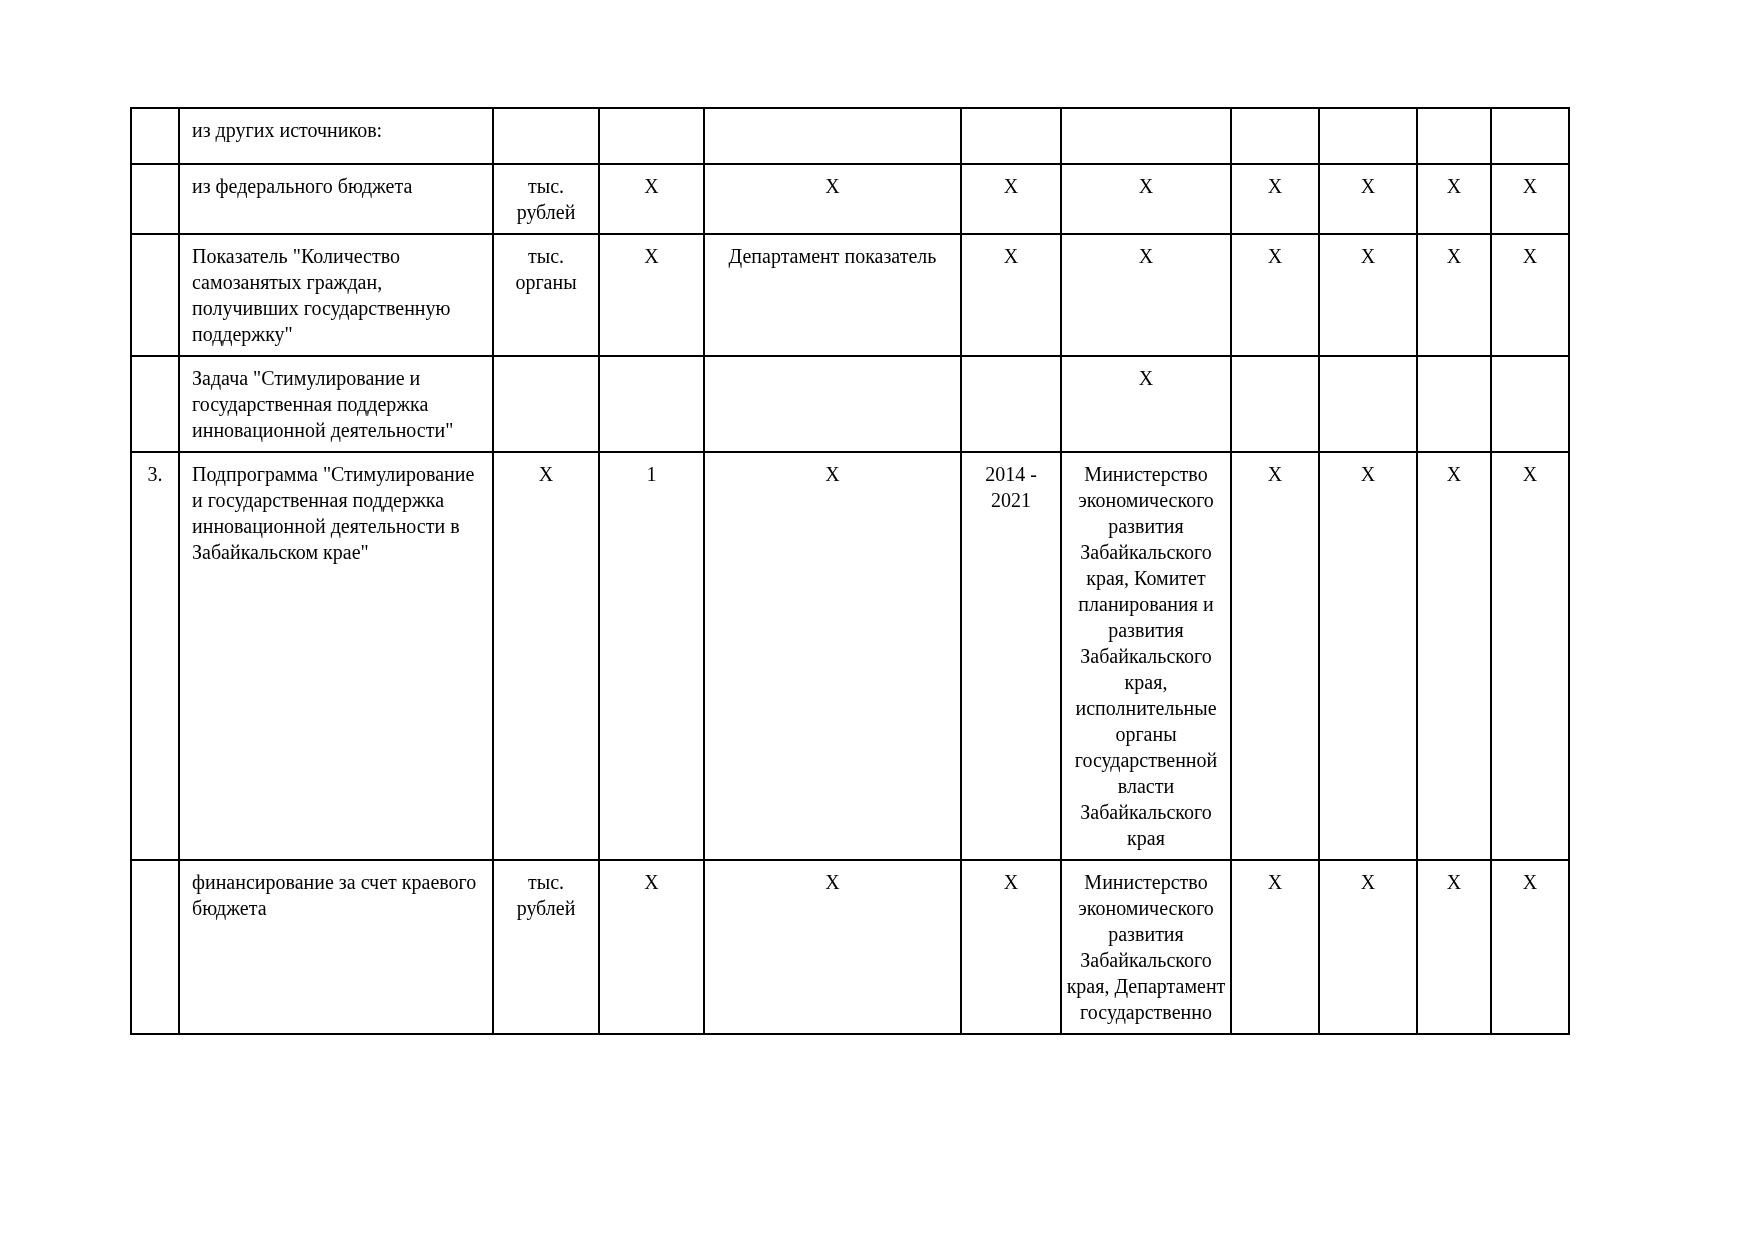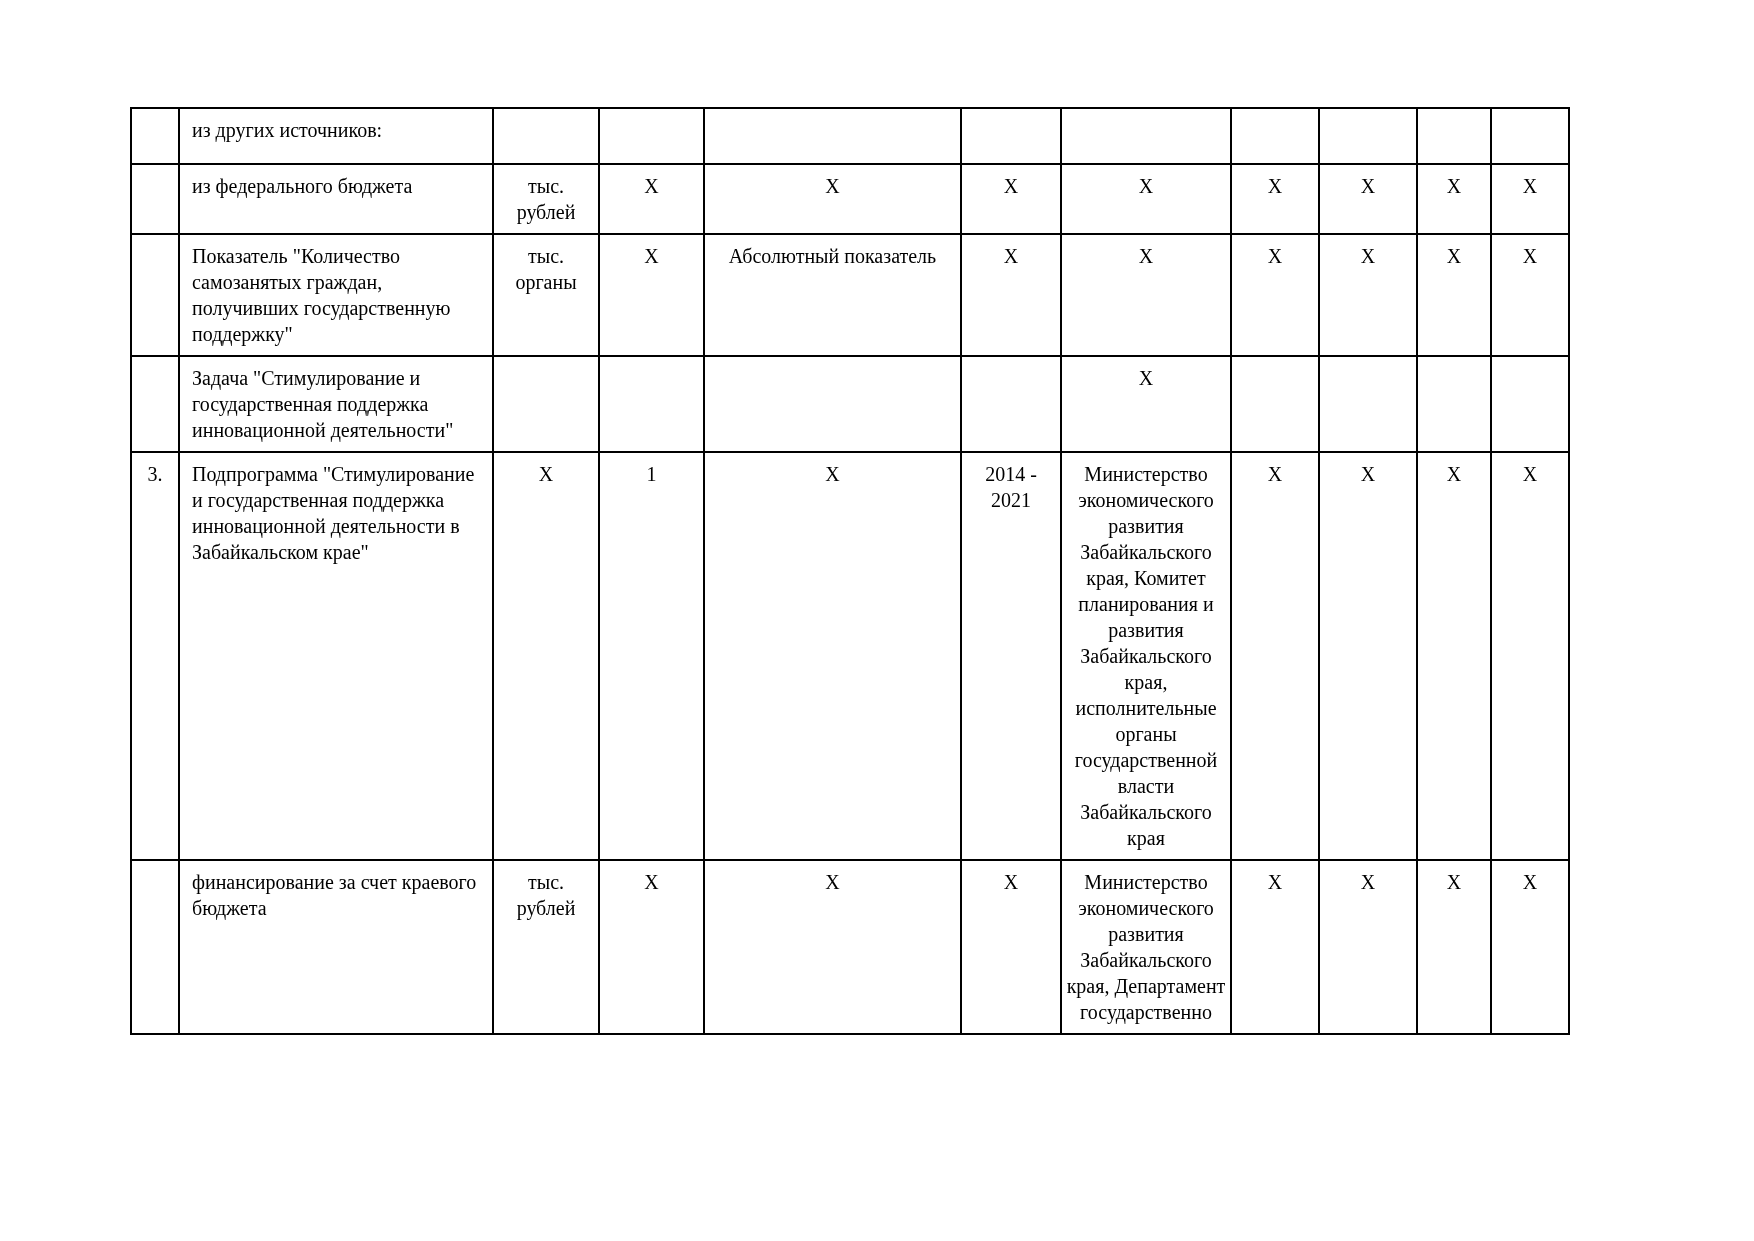--- a/index.html
+++ b/index.html
@@ -90,21 +90,21 @@
         <td>Х</td>
         <td>Х</td>
         <td>Х</td>
         <td>Х</td>
       </tr>
       <tr class="r2">
         <td class="num"></td>
         <td class="name">Показатель "Количество самозанятых граждан, получивших государственную поддержку"</td>
         <td>тыс. органы</td>
         <td>Х</td>
-        <td>Абсолютный показатель</td>
+        <td>Департамент показатель</td>
         <td>Х</td>
         <td>Х</td>
         <td>Х</td>
         <td>Х</td>
         <td>Х</td>
         <td>Х</td>
       </tr>
       <tr class="r3">
         <td class="num"></td>
         <td class="name">Задача "Стимулирование и государственная поддержка инновационной деятельности"</td>

